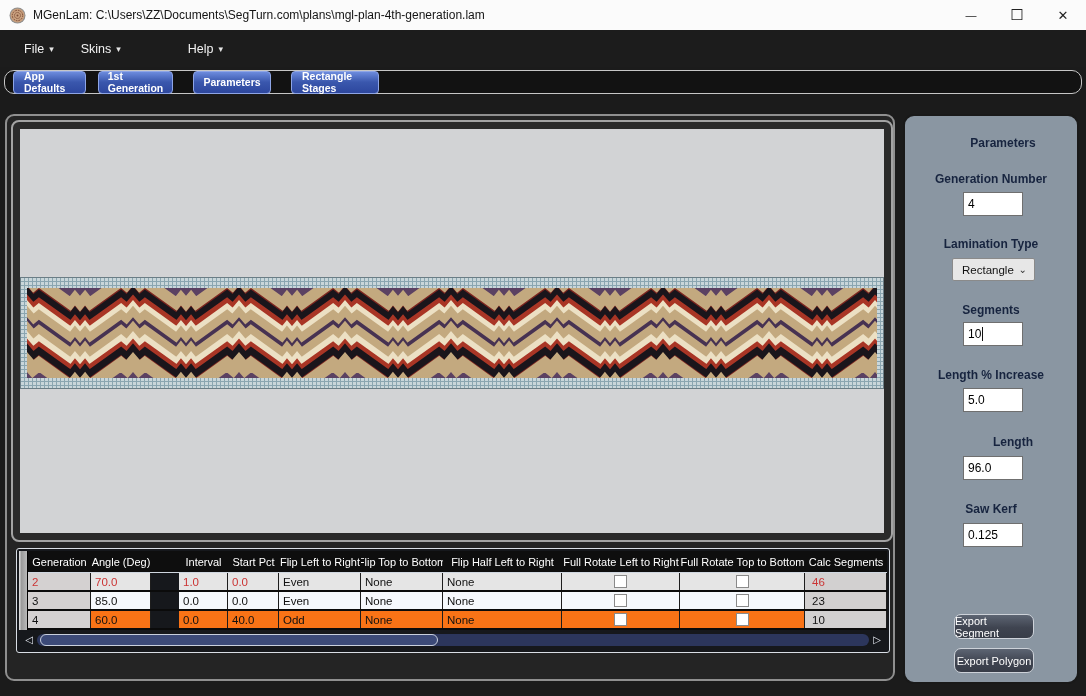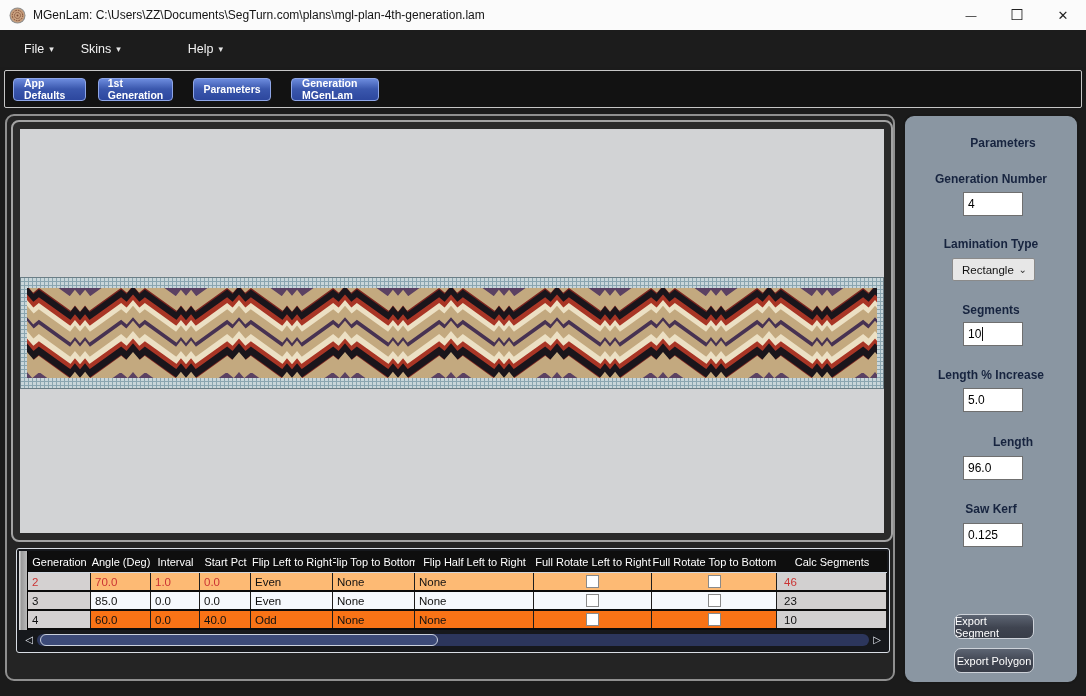--- a/index.html
+++ b/index.html
@@ -19,22 +19,22 @@
   
   .menubar { position:absolute; left:0; top:30px; width:1086px; height:37px;
              background:#1c1c1c; display:flex; align-items:center; }
   .menu-item { color:#f2f2f2; font-size:12.5px; display:flex; align-items:center; gap:5px; }
   .menu-item .mcaret { font-size:9px; color:#e5e5e5; }
   #menu-file  { margin-left:24px; }
   #menu-skins { margin-left:27px; }
   #menu-help  { margin-left:40px;padding-left:27px; }
 
   
-  .toolbar-outline { position:absolute; left:4px; top:70px; width:1078px; height:38px;
-                     background:#121212; border:1px solid #c6c6c6; border-radius:2px;
+  .toolbar-outline { position:absolute; left:4px; top:70px; width:1078px; height:24px;
+                     background:#121212; border:1px solid #c6c6c6; border-radius:10px;
                      display:flex; align-items:center; }
   .tb-btn { height:23px; border-radius:4px; color:#fff; font-size:10.5px; font-weight:bold;
             border:1px solid #8ea5e6;
             background:linear-gradient(#6c8bdd, #3a57ad 48%, #2d479e);
             display:flex; align-items:center; justify-content:center; padding:0 10px;
             margin-right:12px; }
   #tb-0 { margin-left:8px; width:73px; }
   #tb-1 { width:75px; }  #tb-2 { width:78px; margin-left:8px;}  #tb-3 { width:88px; margin-left:8px;}
 
   
@@ -54,25 +54,25 @@
   .grid-main { flex:1; }
   .thead { display:flex; height:22px; background:#0e0e0e; color:#fff; font-size:11px;
            align-items:center; border-bottom:1px solid #cfd6df; }
   .th { display:flex; align-items:center; justify-content:center; height:100%;
         white-space:nowrap; overflow:hidden; }
   .trow { display:flex; height:19px; font-size:11.5px; color:#111;
           border-bottom:2px solid #0b0b0b; }
   .td { display:flex; align-items:center; padding-left:4px; height:100%;
         border-right:1px solid #1d1d1d; white-space:nowrap; overflow:hidden; }
   .td.center { justify-content:center; padding-left:0; }
-  .c0{width:63px;} .c1{width:60px;} .c2{width:49px;} .c3{width:51px;} .c4{width:82px;}
+  .c0{width:63px;} .c1{width:60px;} .c2{width:49px;margin-left:28px;} .c3{width:51px;} .c4{width:82px;}
   .c5{width:82px;} .c6{width:119px;} .c7{width:118px;} .c8{width:125px;} .c9{flex:1;}
   .gen-cell { background:#d4d1d1 !important; }
   .calc-cell { background:#d2d0d0 !important; padding-left:7px; }
-  .row-a .td { background:#fdba74; }
+  .row-a .td { background:#e5e5e5; }
   .row-b .td { background:#f6f9fd; }
   .row-c .td { background:#f97316; }
   .red-text { color:#cb3434 !important; }
   .cbx { width:13px; height:13px; appearance:none; -webkit-appearance:none;
          background:#fff; border:1px solid #8a8a8a; }
 
   .hscroll { display:flex; align-items:center; height:14px; margin-top:3px; padding:0 2px; }
   .hs-arrow { width:16px; text-align:center; color:#e8ecf5; font-size:10px; line-height:14px; }
   .hs-track { flex:1; height:12px; background:#2c365c; border-radius:6px; position:relative; }
   .hs-thumb { position:absolute; left:3px; top:0; width:398px; height:12px;
@@ -144,21 +144,21 @@
     <div class="menu-item" id="menu-help">
       <span>Help</span>
       <span class="mcaret">▾</span>
     </div>
   </div>
 
   <div class="toolbar-outline">
     <div class="tb-btn" id="tb-0">App Defaults</div>
     <div class="tb-btn" id="tb-1">1st Generation</div>
     <div class="tb-btn" id="tb-2">Parameters</div>
-    <div class="tb-btn" id="tb-3">Generation MGenLam</div>
+    <div class="tb-btn" id="tb-3">Rectangle Stages</div>
   </div>
 
   <div class="left-container">
 
     <div class="canvas-panel">
       <div class="canvas">
         <svg class="strip" viewBox="0 0 864 112">
           <defs>
             <pattern id="gridpat" width="4" height="4" patternUnits="userSpaceOnUse">
               <rect width="4" height="4" fill="#c9d6da"></rect>

